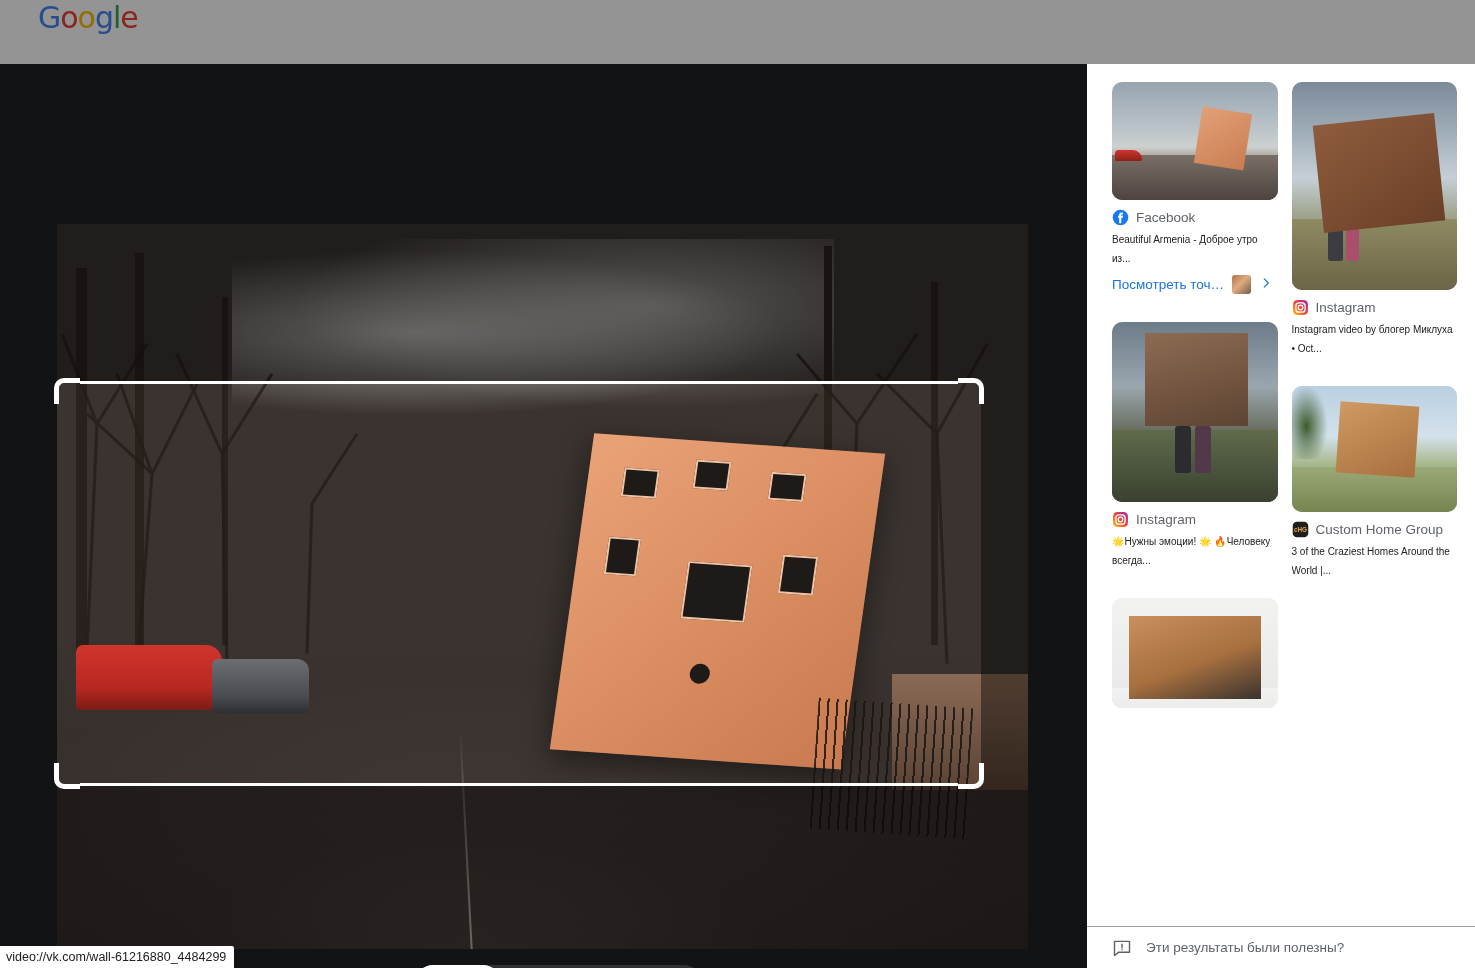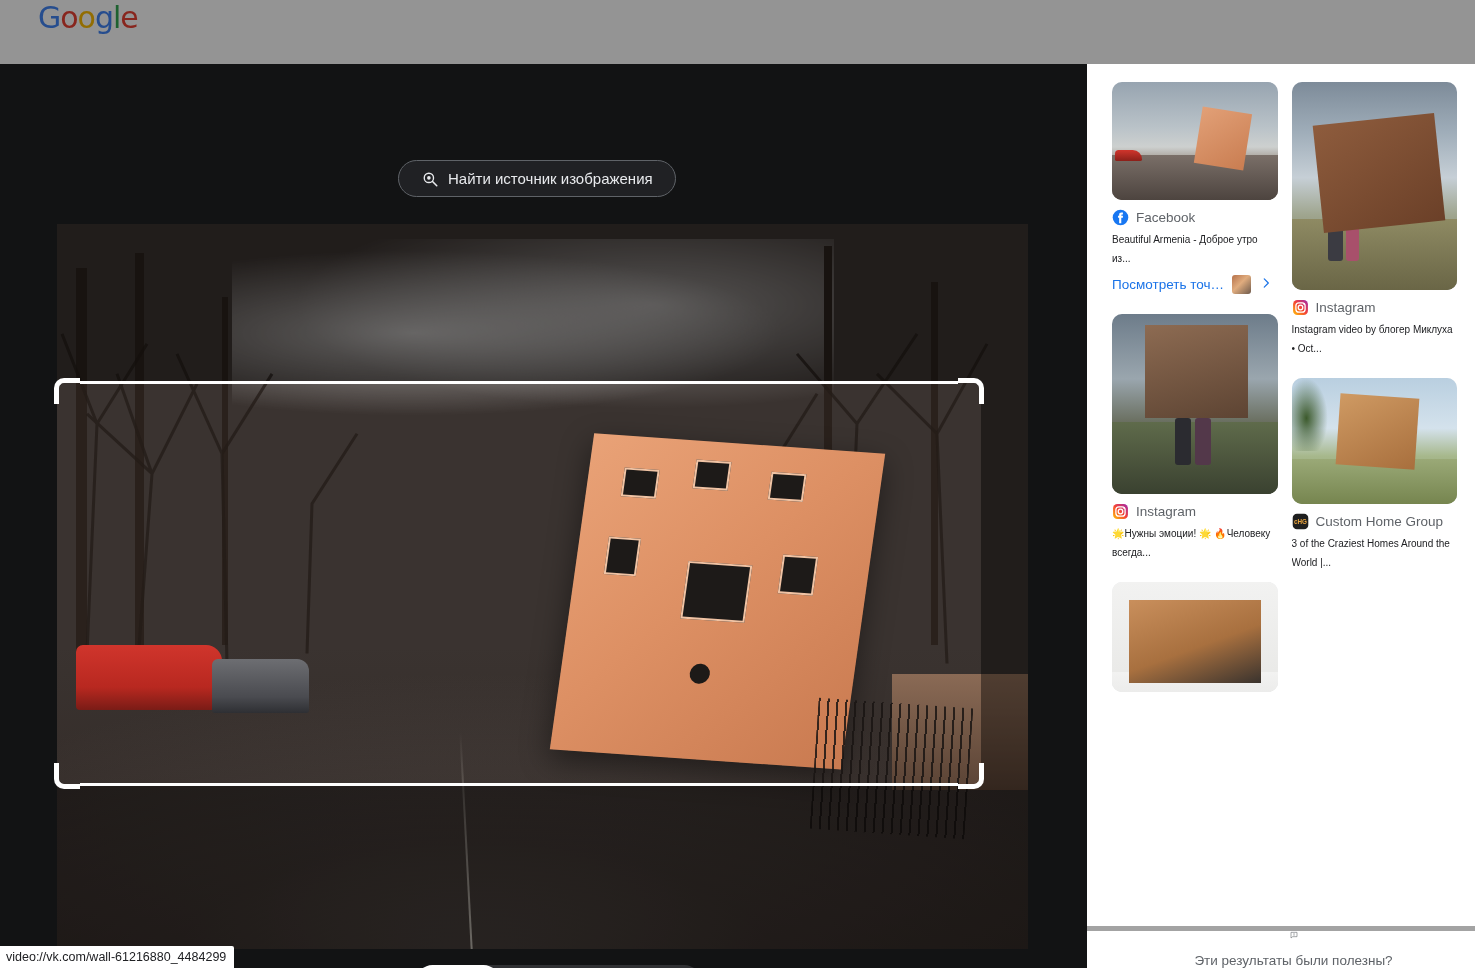--- a/index.html
+++ b/index.html
@@ -208,21 +208,21 @@
     background: #ffffff;
     overflow: hidden;
   }
   .masonry {
     position: absolute; left: 0; top: 0;
     width: 388px; height: 862px;
     padding: 18px 18px 0 25px;
     display: flex; gap: 14px;
     overflow: hidden;
   }
-  .col { width: 168px; display: flex; flex-direction: column; gap: 4px; }
+  .col { width: 168px; display: flex; flex-direction: column; gap: 12px; }
   .col.right { padding-top: 0; }
 
   .card { margin-bottom: 16px; cursor: pointer; }
   .thumb {
     width: 100%;
     border-radius: 10px;
     overflow: hidden;
     display: block;
     background: #e8eaed;
   }
@@ -255,25 +255,24 @@
     width: 19px; height: 19px; border-radius: 3px; flex: none;
     background: linear-gradient(135deg,#b5714a,#e0ac7e 45%,#6e5a4c);
   }
   .chev { flex: none; }
 
   
   .feedback {
     position: absolute; left: 1087px; bottom: 0;
     width: 388px; height: 42px;
     background: #ffffff;
-    border-top: 5px solid #a3a3a3;
+    border-top: 1px solid #a3a3a3;
     display: flex; align-items: center; gap: 14px;
     padding-left: 25px;
     cursor: pointer;
-    flex-direction: column;
   }
   .feedback .fb-text { font-size: 13.5px; color: #5f6368; }
 
   
   .sc { position: relative; width: 100%; height: 100%; }
   .sc .sky { position: absolute; inset: 0; }
   .sc .grnd { position: absolute; left: 0; right: 0; bottom: 0; }
   .sc .hs { position: absolute; }
 </style>
 </head>
@@ -324,28 +323,20 @@
 
   <div class="crop-box">
     <div class="edge e-top"></div>
     <div class="edge e-bot"></div>
     <div class="handle tl"></div>
     <div class="handle tr"></div>
     <div class="handle bl"></div>
     <div class="handle br"></div>
   </div>
 
-  <div class="src-btn">
-    <svg class="lens-ico" viewBox="0 0 24 24">
-      <circle cx="10.5" cy="10.5" r="6.2" fill="none" stroke="#e8eaed" stroke-width="1.8"></circle>
-      <circle cx="10.5" cy="10.5" r="2.4" fill="#e8eaed"></circle>
-      <path d="M15.4 15.4 L21 21" stroke="#e8eaed" stroke-width="2.1" stroke-linecap="round"></path>
-    </svg>
-    <span>Найти источник изображения</span>
-  </div>
 
   <div class="modebar" id="modebar">
       <div class="mode active">Поиск</div>
       <div class="mode">Текст</div>
       <div class="mode">Переводчик</div>
     </div>
 </div>
 
 <div class="panel">
   <div class="masonry">

